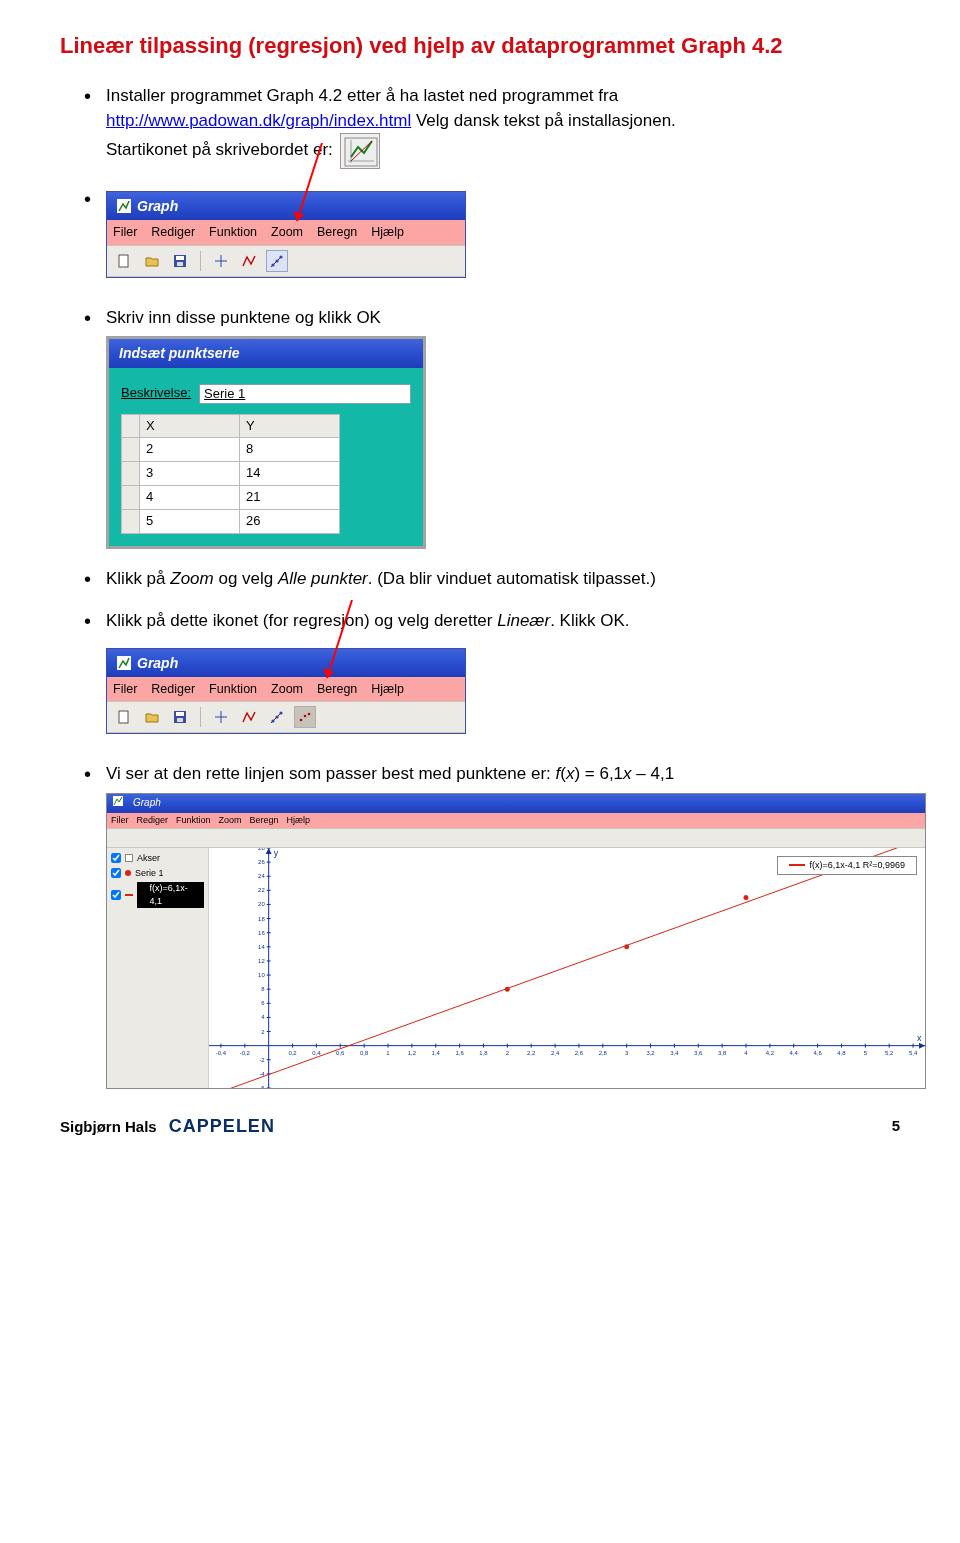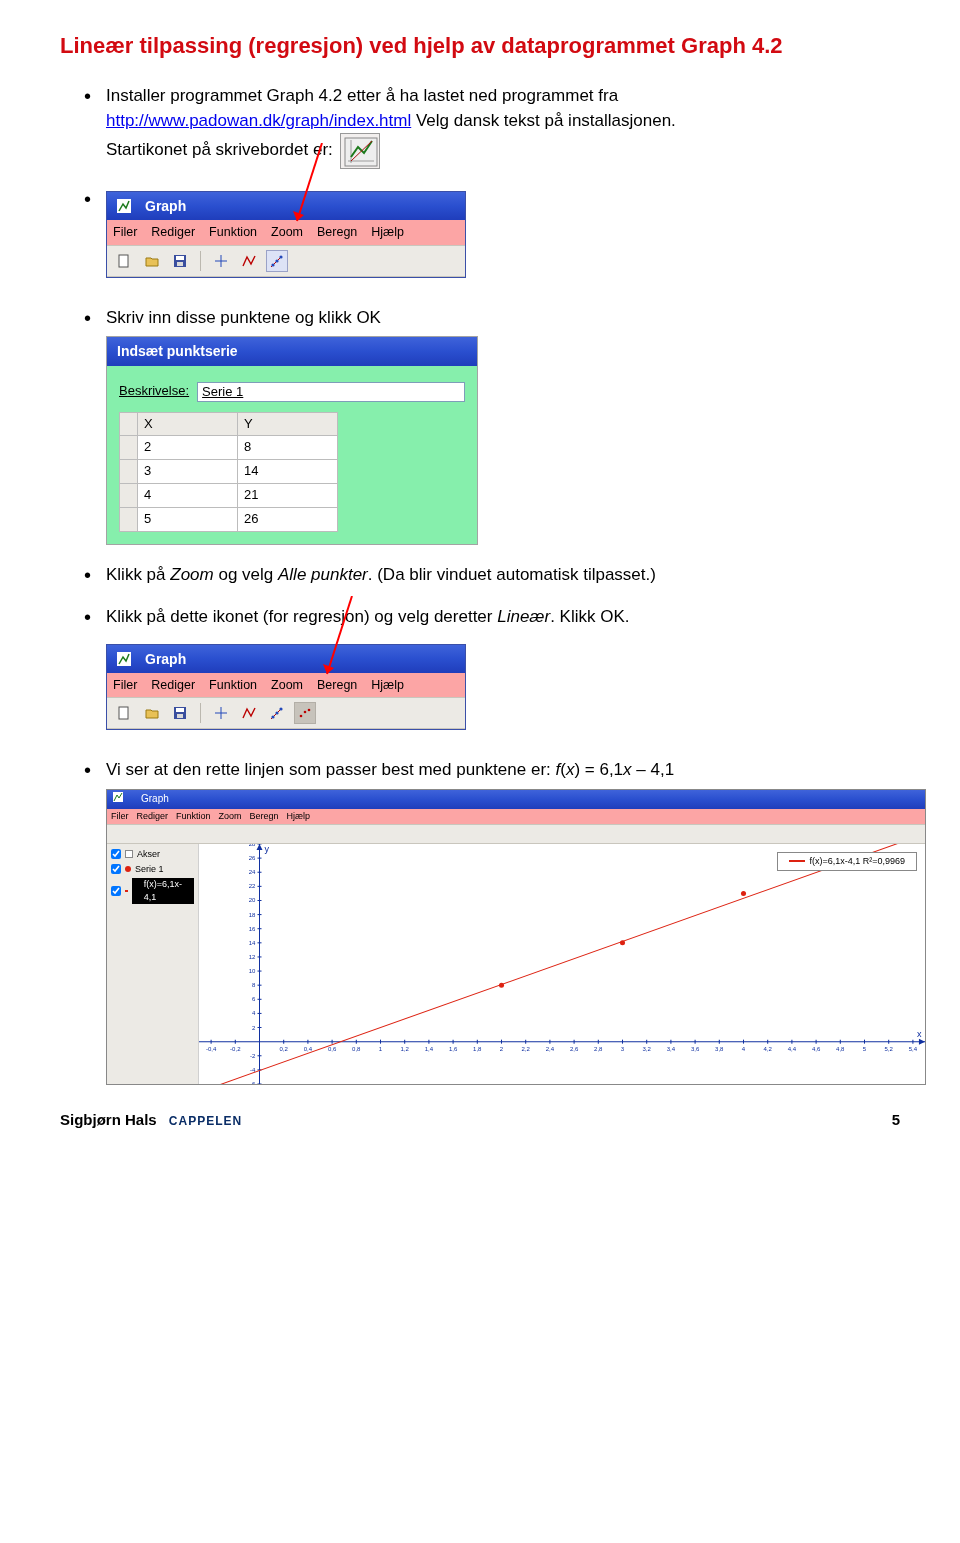--- a/index.html
+++ b/index.html
@@ -57,21 +57,22 @@
     margin: 4px 0 10px 0;
   }
   .titlebar {
     background: linear-gradient(to bottom, #3f63da 0%, #2a4fcf 50%, #1f3dbb 100%);
     color: #fff;
     font-size: 14px;
     font-weight: bold;
     padding: 4px 10px;
     display: flex;
     align-items: center;
-    gap: 14px;
+    gap: 6px;
+    font-style: italic;
   }
   .title-icon {
     width: 14px; height: 14px;
     display: inline-flex;
   }
   .menubar {
     background: #fca5a5;
     font-size: 12.5px;
     padding: 3px 6px;
     display: flex;
@@ -92,23 +93,23 @@
     border: 1px solid transparent;
     display:flex; align-items:center; justify-content:center;
     background:#eceae5;
   }
   .tbtn.hl { border:1px solid #9aa2c7; background:#dde3f6; }
   .tbtn.sel { background:#c7c3bb; border:1px solid #b3afa7; }
   .tsep { width:1px; height:20px; background:#bbb8af; margin:0 3px; }
 
   
   .dialog {
-    width: 372px;
-    border: 1px solid #a3a3a3;
-    background: #86efac;
+    width: 320px;
+    border: 3px solid #a3a3a3;
+    background: #14b8a6;
     display:inline-block;
     margin-top:6px;
   }
   .form-row {
     padding: 16px 12px 10px 12px;
     display:flex; align-items:center; gap:8px;
     font-size: 13px;
     text-decoration: underline;
   }
   .form-row label u { text-decoration: underline; }
@@ -160,21 +161,21 @@
   }
   .bigchart .titlebar { font-size:10px; padding:2px 6px; font-weight:normal;}
   .bigchart .menubar { font-size:9px; padding:1px 4px; gap:8px; }
   .bigchart .toolbar { padding:2px 4px; gap:2px; }
   .bigchart .toolbar .tbtn { width:14px; height:14px; }
   .chartbody {
     display:flex;
     height: 240px;
   }
   .chart-left {
-    width:92px;
+    width:102px;
     border-right:1px solid #d0d0d0;
     padding:4px;
     font-size:9px;
     background:#eceae5;
   }
   .chart-left .row { display:flex; align-items:center; gap:4px; margin-bottom:2px; }
   .chart-left .sq { width:8px;height:8px; border:1px solid #888; display:inline-block;}
   .chart-left .dot { width:6px;height:6px; background:#d21; display:inline-block; border-radius:50%; }
   .chart-left .sel { background:#000000; color:#fff; padding:0 12px;}
   .chart-right { flex:1; background:#fff; position:relative; }
@@ -188,21 +189,21 @@
   }
   .legendbox .lsw { width:16px; height:2px; background:#d21; display:inline-block;}
 
   footer {
     margin-top: 24px;
     display:flex;
     justify-content:space-between;
     align-items:center;
     font-size: 15px;
   }
-  .brand { font-weight:bold; font-size:12px; color:#0a2d66; margin-left:8px; letter-spacing:1px;}
+  .brand { font-weight:bold; font-size:18px; color:#0a2d66; margin-left:8px; letter-spacing:1px;}
   .pnum { font-weight:bold; }
 </style>
 </head>
 <body>
 
 <h1>Lineær tilpassing (regresjon) ved hjelp av dataprogrammet Graph 4.2</h1>
 
 <ul class="main">
   <li>
     <span>Installer programmet Graph 4.2 etter å ha lastet ned programmet fra </span>

